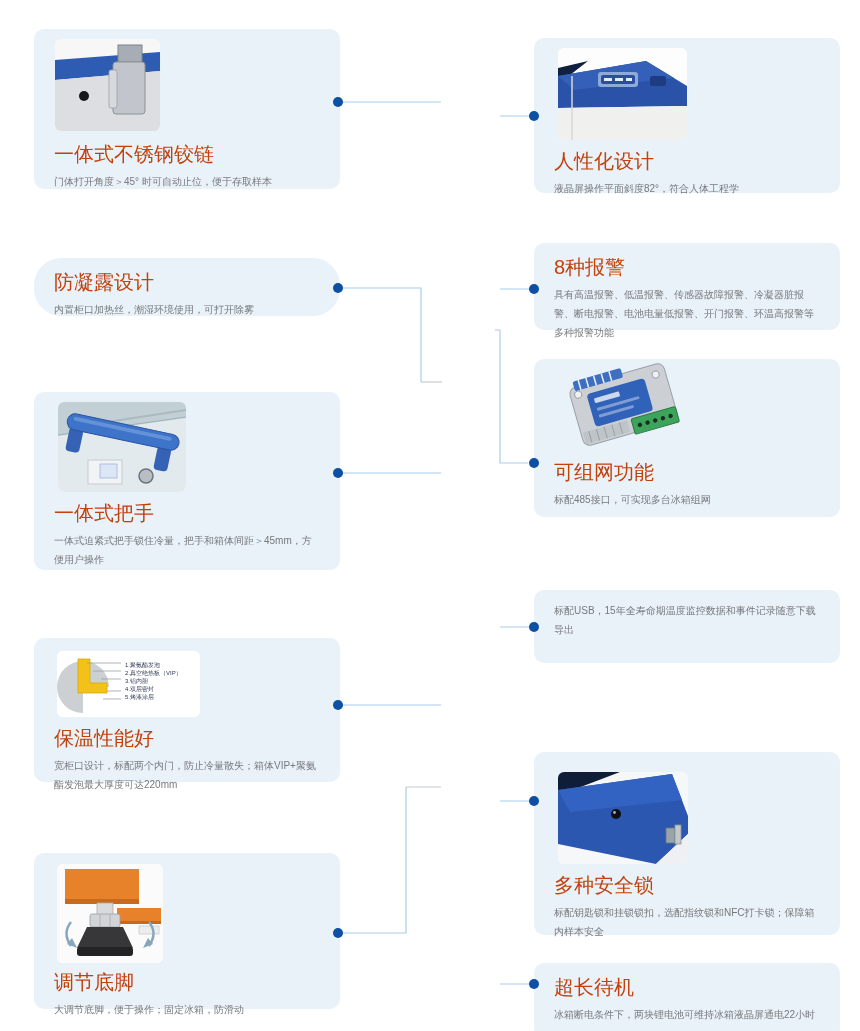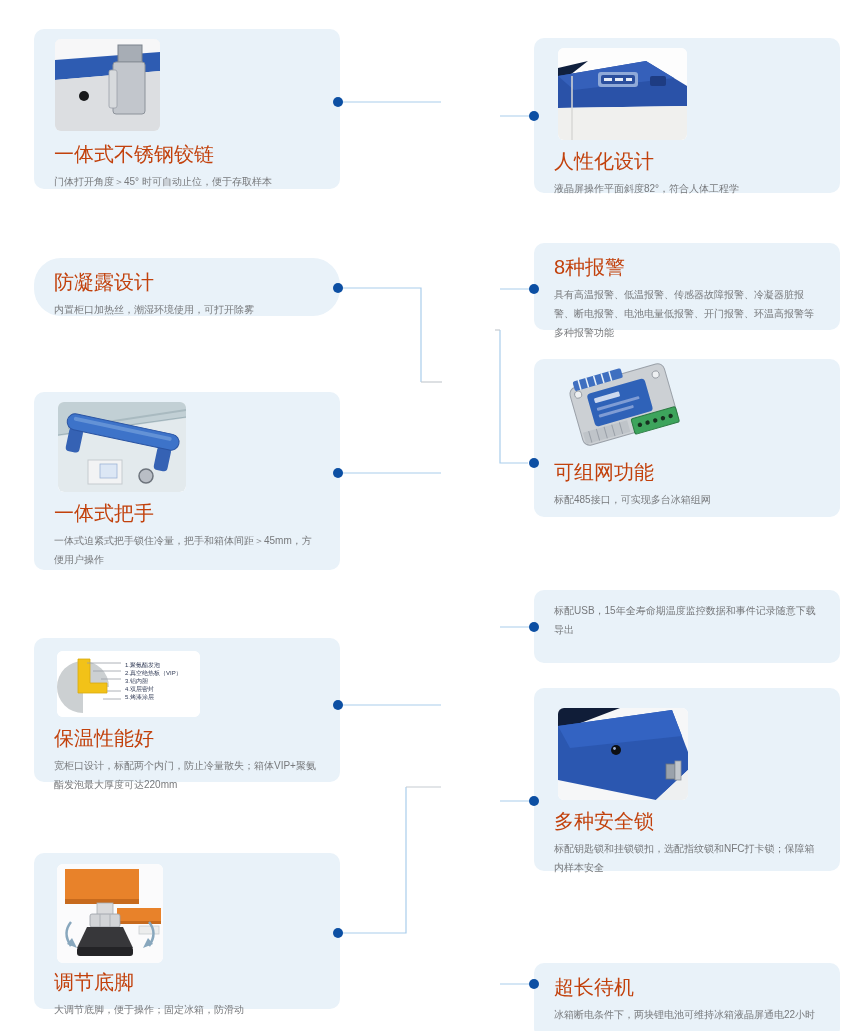--- a/index.html
+++ b/index.html
@@ -24,21 +24,21 @@
   .c-insul .photo{margin:0 0 8px 3px;}
   .c-foot{left:34px;top:853px;width:306px;height:156px;}
   .c-foot .photo{margin:1px 0 6px 3px;}
   
   .c-human{left:534px;top:38px;width:306px;height:155px;}
   .c-human .photo{margin:0 0 8px 4px;}
   .c-alarms{left:534px;top:243px;width:306px;height:87px;padding-top:11px;}
   .c-network{left:534px;top:359px;width:306px;height:158px;padding-top:2px;}
   .c-network .photo{margin:0 0 8px 3px;}
   .c-memory{left:534px;top:590px;width:306px;height:73px;padding-top:11px;}
-  .c-locks{left:534px;top:688px;width:306px;height:183px;padding-top:20px;}
+  .c-locks{left:534px;top:752px;width:306px;height:183px;padding-top:20px;}
   .c-locks .photo{margin:0 0 8px 4px;}
   .c-standby{left:534px;top:943px;width:306px;height:75px;padding-top:11px;margin-top:20px;}
   
   .diag-labels{
     position:absolute;left:68px;top:10px;font-size:6px;line-height:8px;
     color:#303a55;white-space:nowrap;letter-spacing:0;
   }
   .connector-svg{position:absolute;left:0;top:0;pointer-events:none;}
 </style>
 </head>

